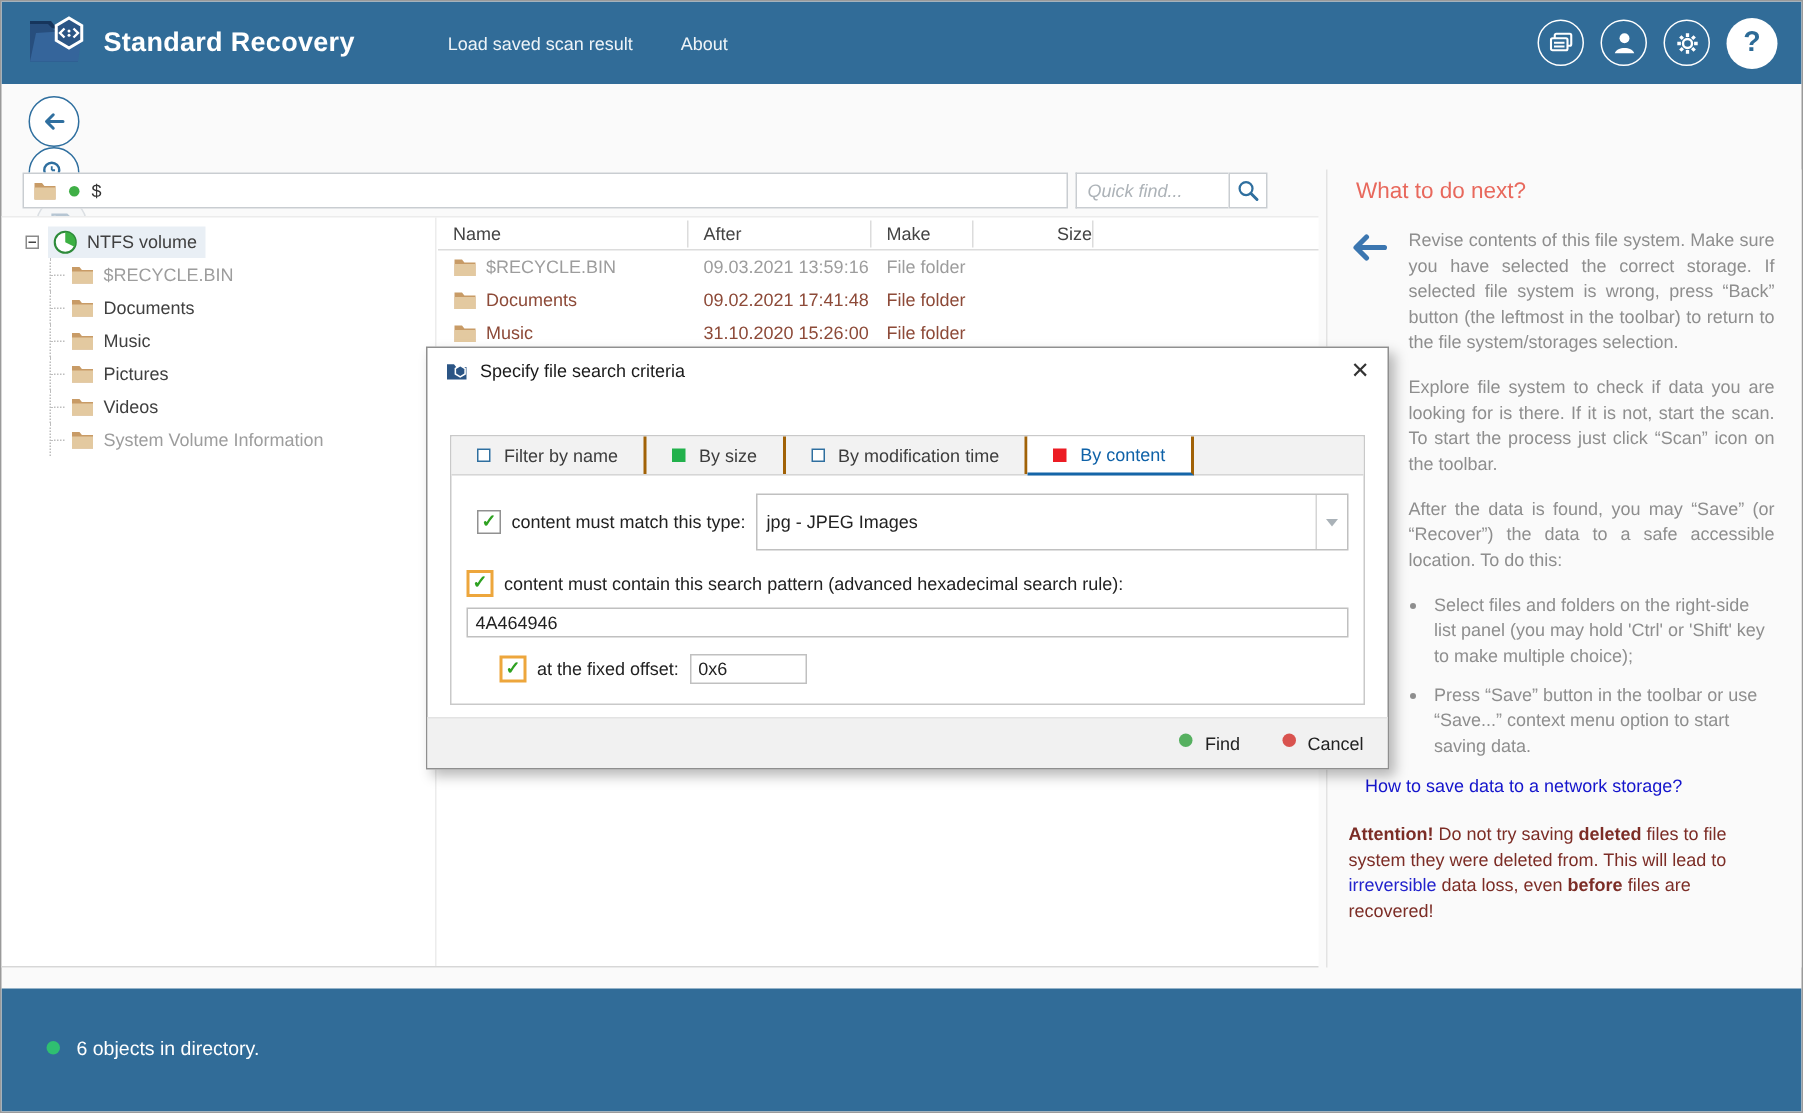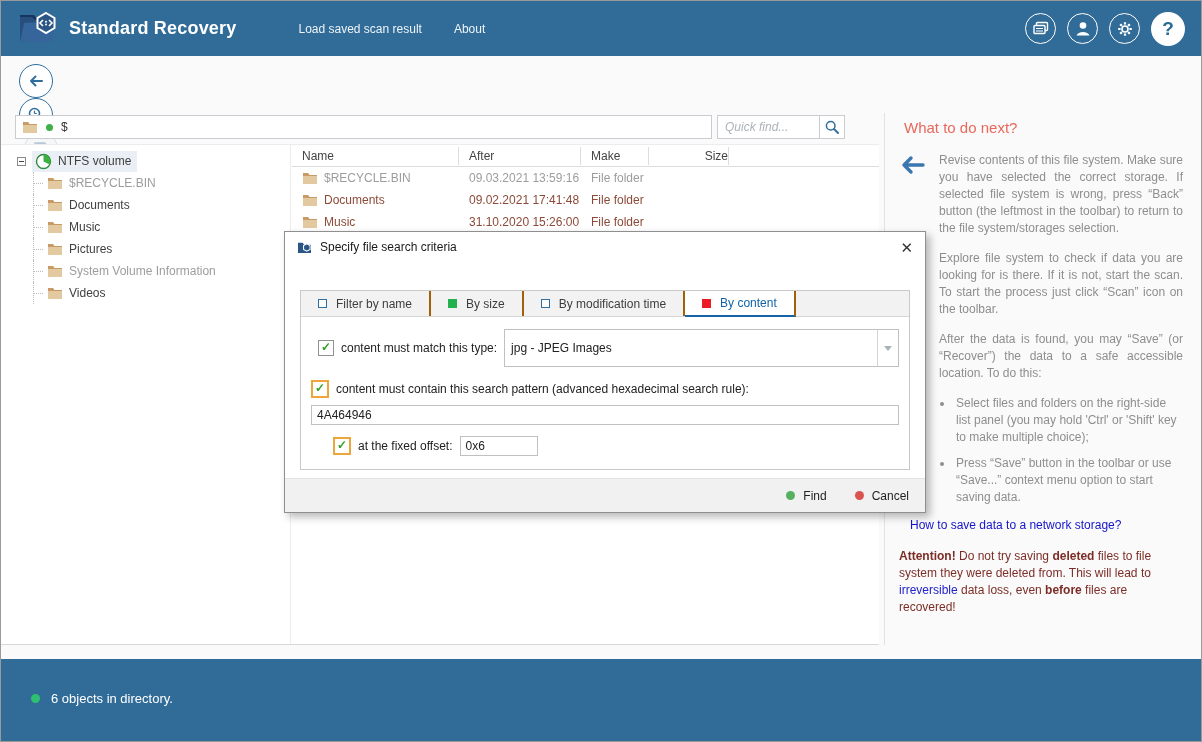--- a/index.html
+++ b/index.html
@@ -116,21 +116,21 @@
   .combo-val { flex:1; padding-left:6px; color:#222; }
   .combo-btn { width:21px; align-self:stretch; border-left:1px solid #d5d5d5; background:#fff;
                display:flex; align-items:center; justify-content:center; }
   .ctri { width:0; height:0; border-left:4.5px solid transparent; border-right:4.5px solid transparent;
           border-top:5.5px solid #aab2b8; }
   input.text { height:20px; border:1px solid #c0c0c0; font-size:12px; font-family:inherit;
                padding:0 5px; color:#222; outline:none; }
   .dlg-footer { position:absolute; left:0; right:0; bottom:0; height:34px; background:#f1f1f1;
                 border-top:1px solid #e3e3e3; display:flex; align-items:center; justify-content:flex-end;
                 gap:28px; padding-right:16px; font-size:12px; color:#222; }
-  .fbtn { display:flex; align-items:center; gap:8px; }
+  .fbtn { display:flex; align-items:flex-start; gap:8px; }
   .fdot { width:9px; height:9px; border-radius:50%; }
   .fdot.green { background:#56b060; } .fdot.red { background:#d9534f; }
 </style>
 </head>
 <body>
 
 <div class="window">
 
   <div class="topbar">
     <span class="logo">
@@ -302,29 +302,29 @@
             <path d="M1,5 H15 V13 H1 Z" fill="#e3c9a0"></path>
           </svg>
         <span class="lbl">Pictures</span>
       </div>
       <div class="trow child">
         <span class="conn"></span>
         <svg width="16" height="14" viewBox="0 0 16 14">
             <path d="M1,2 h5 l1.6,2 H15 v9 H1 Z" fill="#c89b66"></path>
             <path d="M1,5 H15 V13 H1 Z" fill="#e3c9a0"></path>
           </svg>
+        <span class="lbl">Videos</span>
+      </div>
+      <div class="trow child">
+        <span class="conn"></span>
+        <svg width="16" height="14" viewBox="0 0 16 14">
+            <path d="M1,2 h5 l1.6,2 H15 v9 H1 Z" fill="#c89b66"></path>
+            <path d="M1,5 H15 V13 H1 Z" fill="#e3c9a0"></path>
+          </svg>
         <span class="lbl dim">System Volume Information</span>
-      </div>
-      <div class="trow child">
-        <span class="conn"></span>
-        <svg width="16" height="14" viewBox="0 0 16 14">
-            <path d="M1,2 h5 l1.6,2 H15 v9 H1 Z" fill="#c89b66"></path>
-            <path d="M1,5 H15 V13 H1 Z" fill="#e3c9a0"></path>
-          </svg>
-        <span class="lbl">Videos</span>
       </div>
     </div>
 
     <div class="flist">
       <div class="fhead">
         <span class="hc col-name">Name</span>
         <span class="hc col-date">After</span>
         <span class="hc col-type">Make</span>
         <span class="hc col-size">Size</span>
       </div>

